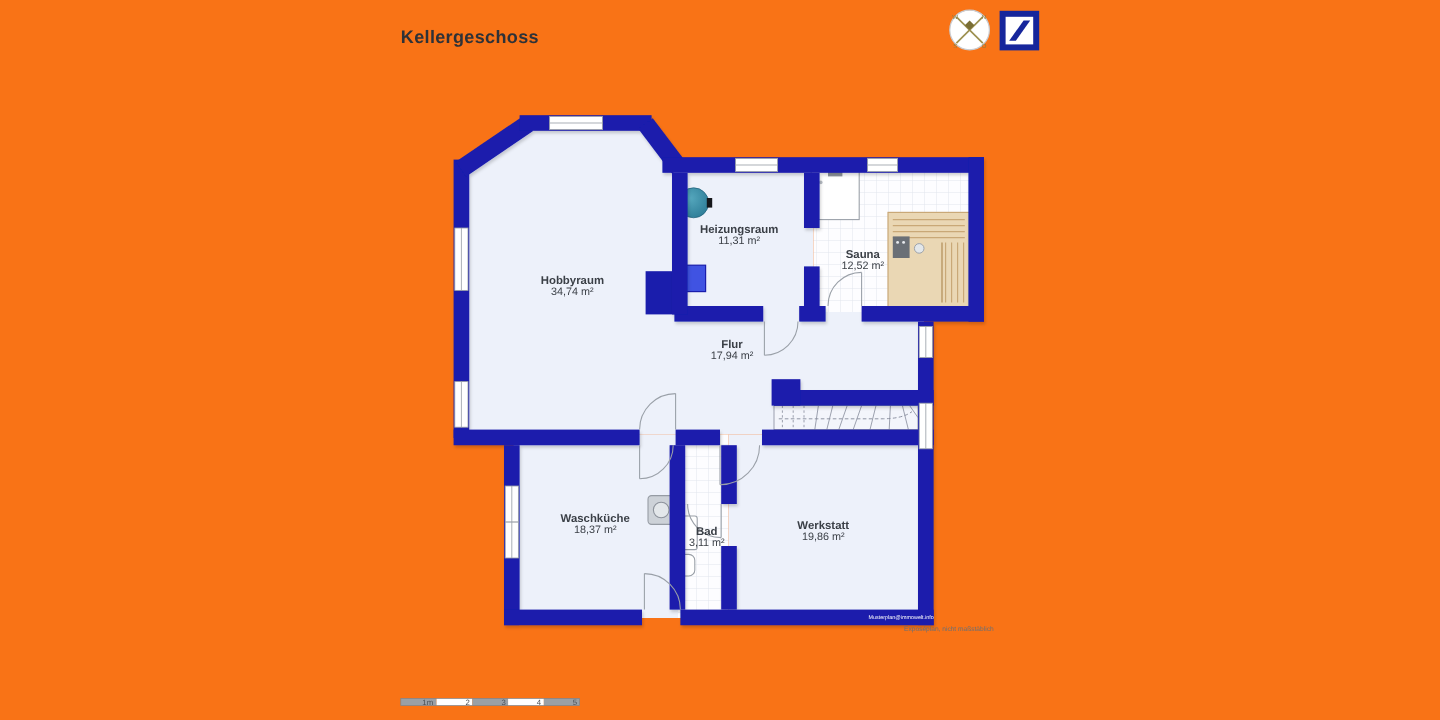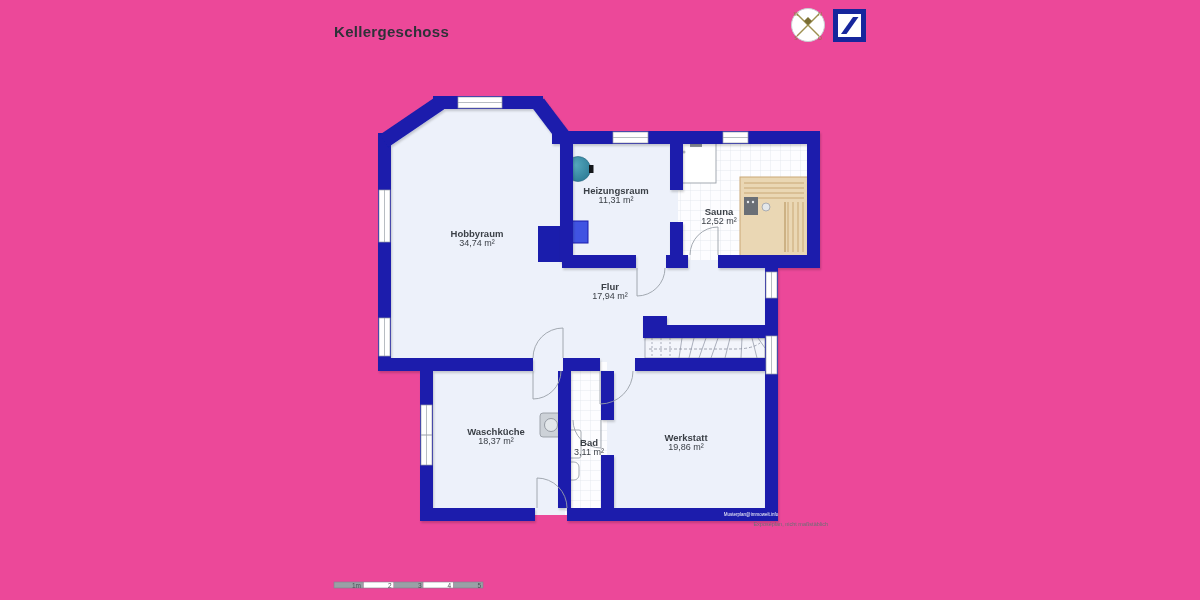--- a/index.html
+++ b/index.html
@@ -1,16 +1,16 @@
 <!DOCTYPE html>
 <html><head>
 <meta charset="utf-8">
 <style>
   html,body{margin:0;padding:0;background:#ffffff;}
-  .canvas{position:relative;width:1200px;height:600px;background:#ec4899;overflow:hidden;
+  .canvas{position:relative;width:1200px;height:600px;background:#f97316;overflow:hidden;
           font-family:"Liberation Sans", sans-serif;}
   .plan-svg{position:absolute;left:0;top:0;}
   .title{position:absolute;left:334px;top:23px;font-size:15px;font-weight:bold;
          color:#2e3238;letter-spacing:.3px;}
   text{font-family:"Liberation Sans", sans-serif;}
   .room-name{font-size:9.5px;font-weight:700;fill:#3a3f46;}
   .room-area{font-size:9px;font-weight:400;fill:#3a3f46;}
   .wall{fill:#1a1dac;}
   .winline{stroke:#9aa0a8;stroke-width:.7;fill:#ffffff;}
   .doorarc{fill:none;stroke:#9aa0a8;stroke-width:.9;}

